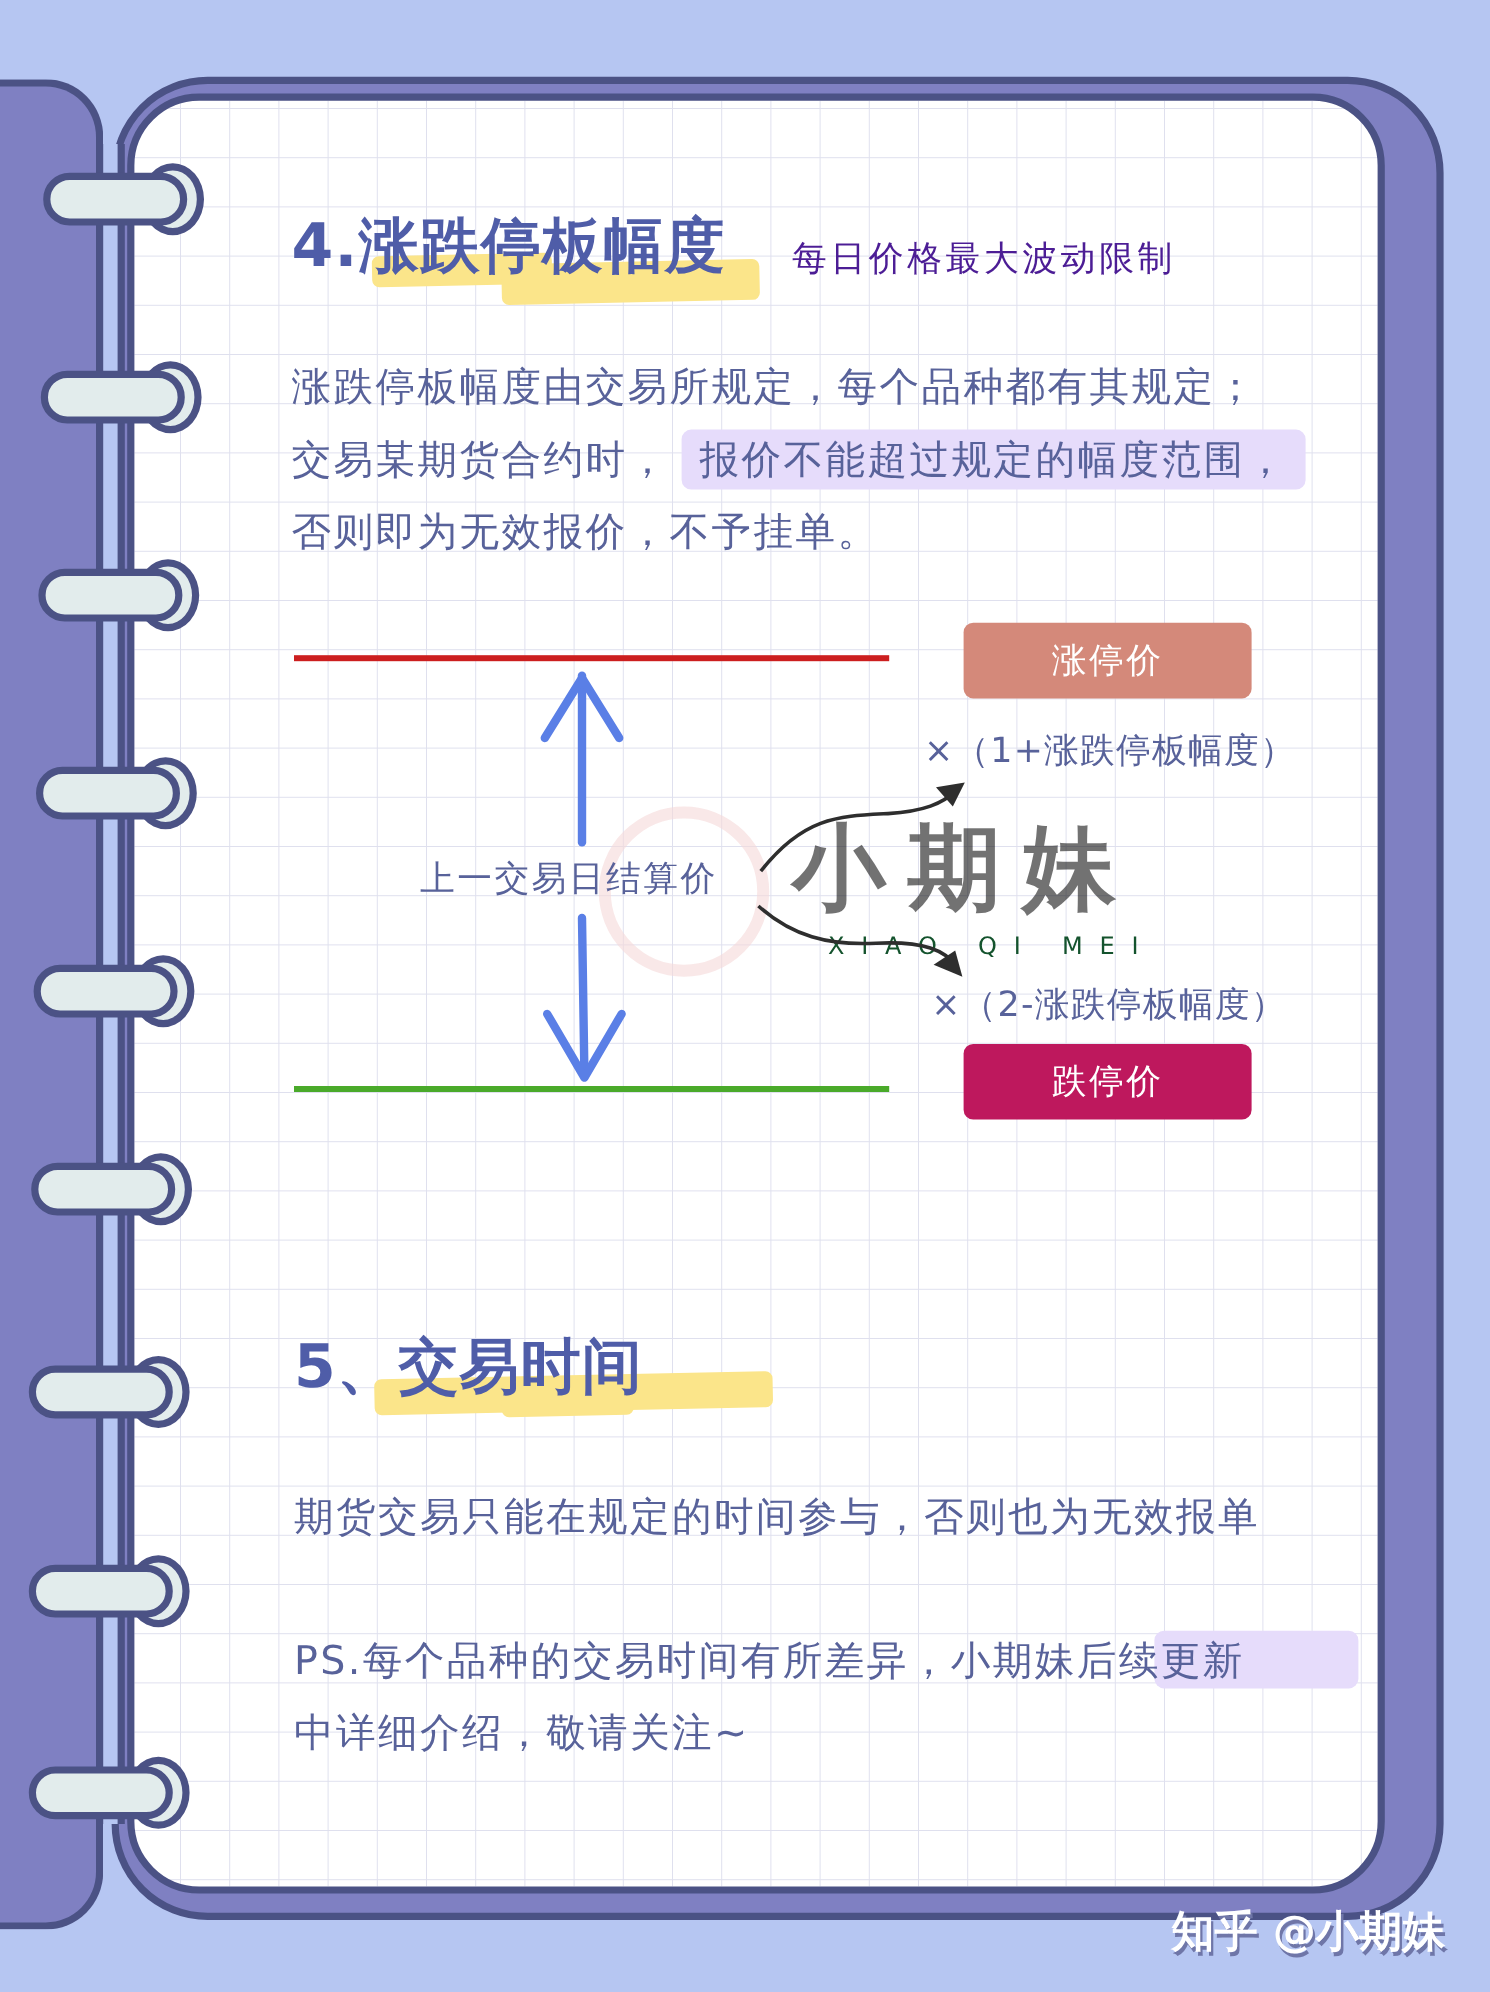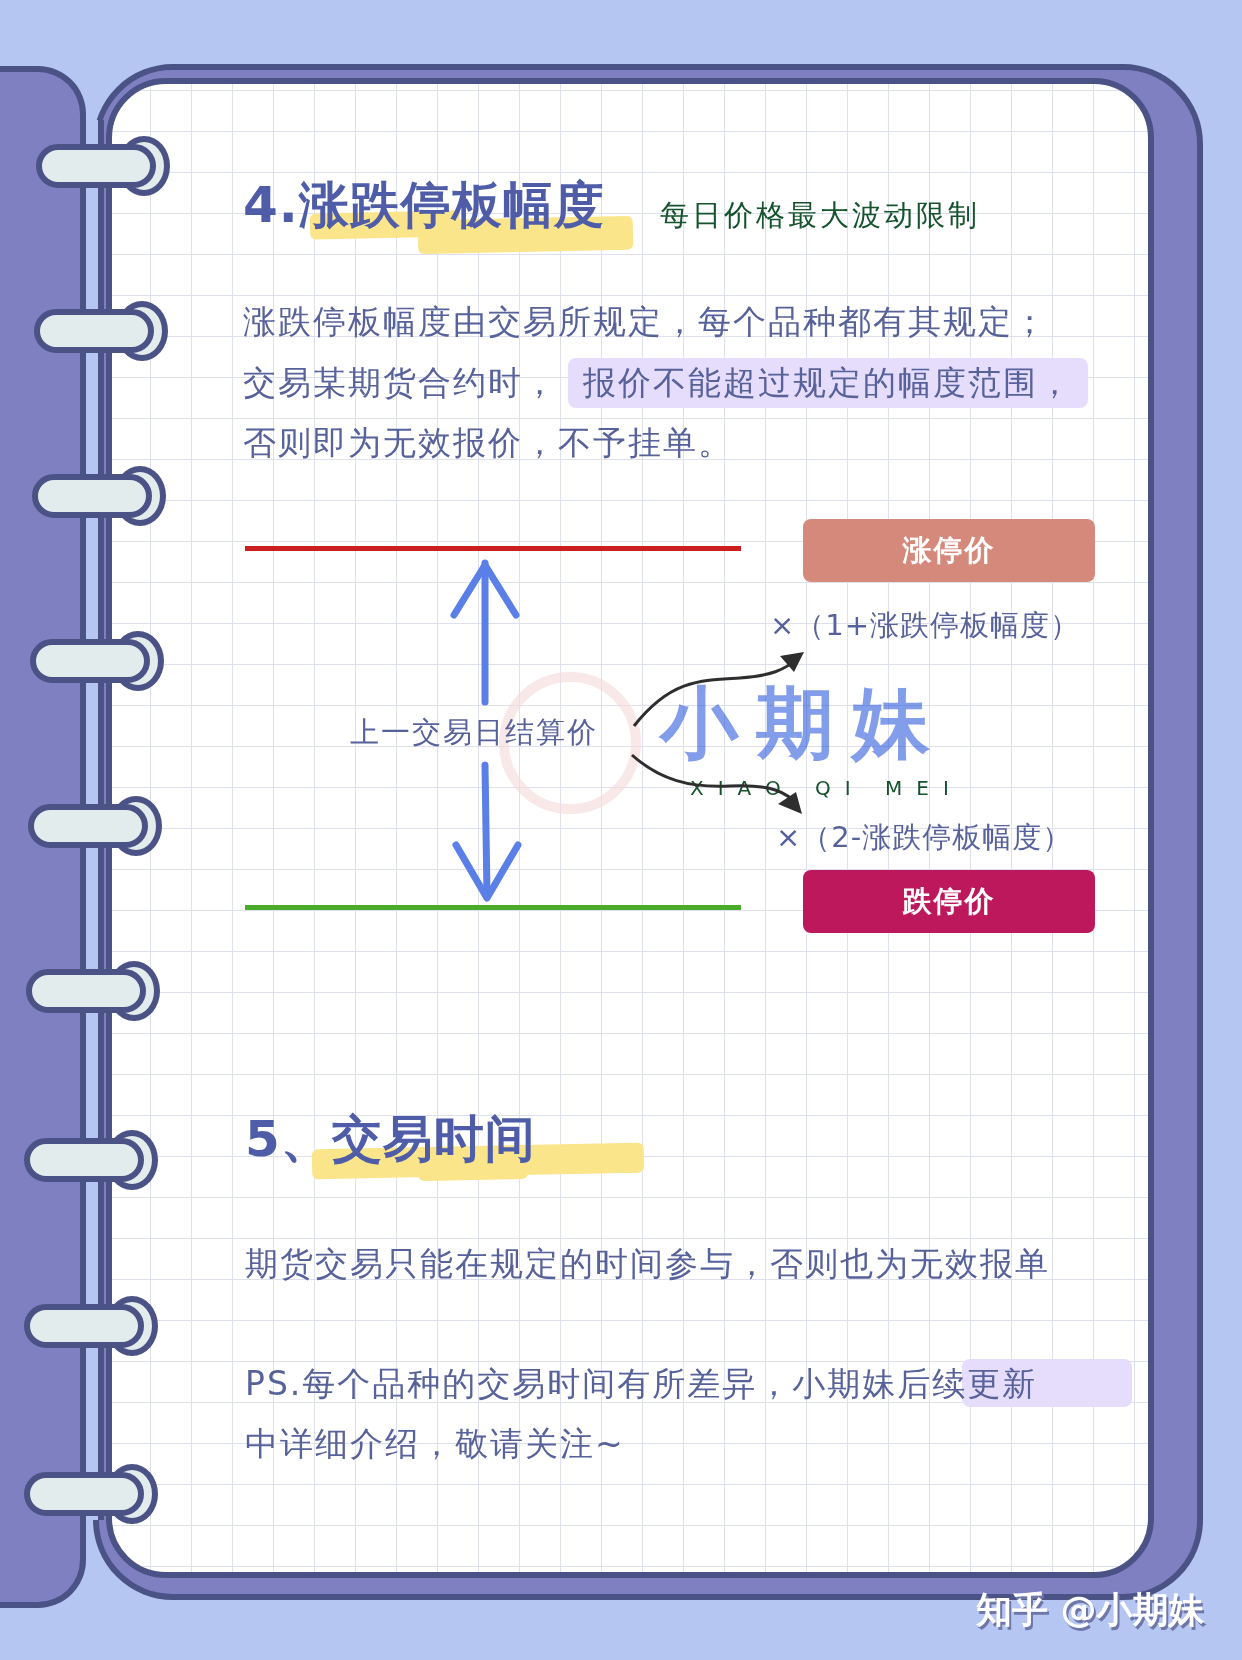--- a/index.html
+++ b/index.html
@@ -11,25 +11,25 @@
     background-color:#ffffff;
     background-image:linear-gradient(#dfe0ee 1px,transparent 1px),linear-gradient(90deg,#dfe0ee 1px,transparent 1px);
     background-size:41px 41px;background-position:-3px 6px;}
   .spine-line{width:6px;background:#4b5285;top:120px;height:1400px;}
   .spine-fill{width:14px;background:#b6c6f2;top:120px;height:1400px;left:86px;}
   .ring{width:120px;height:44px;background:#e2ecec;border:6px solid #4b5285;border-radius:26px;box-sizing:border-box;}
   .ring-cap{width:52px;height:60px;background:#e2ecec;border:6px solid #4b5285;border-radius:50%;box-sizing:border-box;}
   .hl-yellow{background:#fbe58a;border-radius:6px;transform:rotate(-1.2deg);}
   .hl-purple{background:#e6dcfb;border-radius:8px;}
   .title{color:#4f5da8;font-weight:bold;font-size:50px;letter-spacing:1px;white-space:nowrap;}
-  .subtitle{color:#14532d;font-size:29px;letter-spacing:3px;white-space:nowrap;}
+  .subtitle{color:#4c1d95;font-size:29px;letter-spacing:3px;white-space:nowrap;}
   .body{color:#58629a;font-size:33px;letter-spacing:2px;white-space:nowrap;text-align:center;}
-  .tag{width:292px;height:63px;border-radius:8px;color:#fff;font-weight:bold;font-size:29px;display:flex;align-items:center;justify-content:center;letter-spacing:2px;}
+  .tag{width:240px;height:63px;border-radius:8px;color:#fff;font-weight:normal;font-size:29px;display:flex;align-items:center;justify-content:center;letter-spacing:2px;}
   .formula{color:#58629a;font-size:29px;letter-spacing:1px;white-space:nowrap;text-align:right;}
-  .wm{color:#1d4ed8;font-weight:bold;font-size:78px;letter-spacing:18px;opacity:0.55;white-space:nowrap;}
+  .wm{color:#000000;font-weight:bold;font-size:78px;letter-spacing:18px;opacity:0.55;white-space:nowrap;}
   .wm-sub{color:#14532d;font-size:20px;letter-spacing:14px;white-space:nowrap;}
   .zhihu{color:#ffffff;font-size:36px;font-weight:bold;text-shadow:2px 3px 0 #6f76a8;white-space:nowrap;}
 </style>
 </head>
 <body>
 
 <div class="abs back-cover"></div>
 <div class="abs frame-outer"></div>
 <div class="abs page"></div>
 

